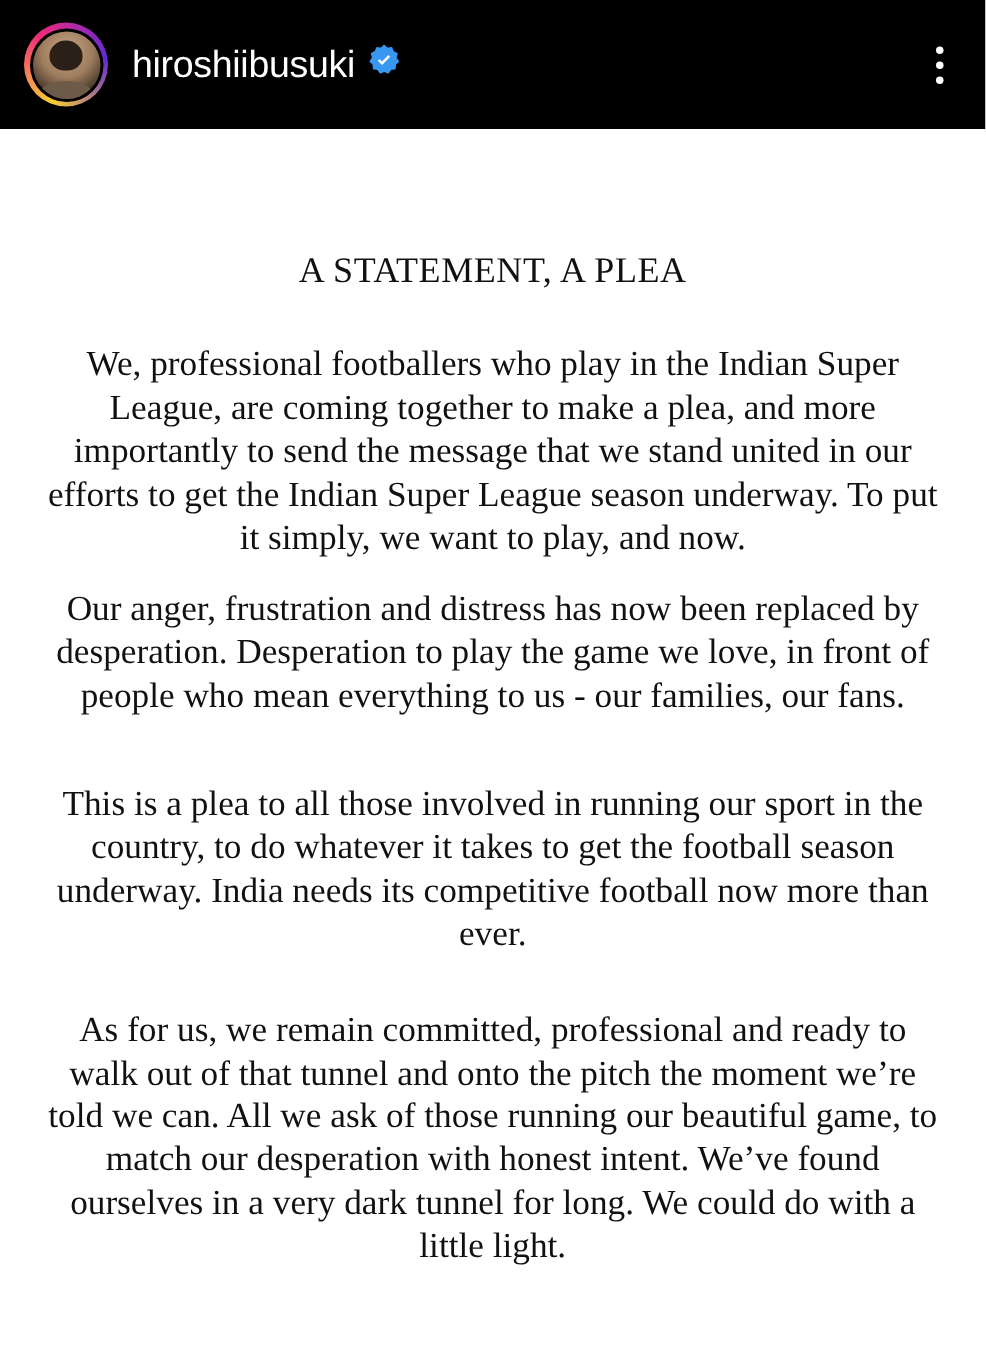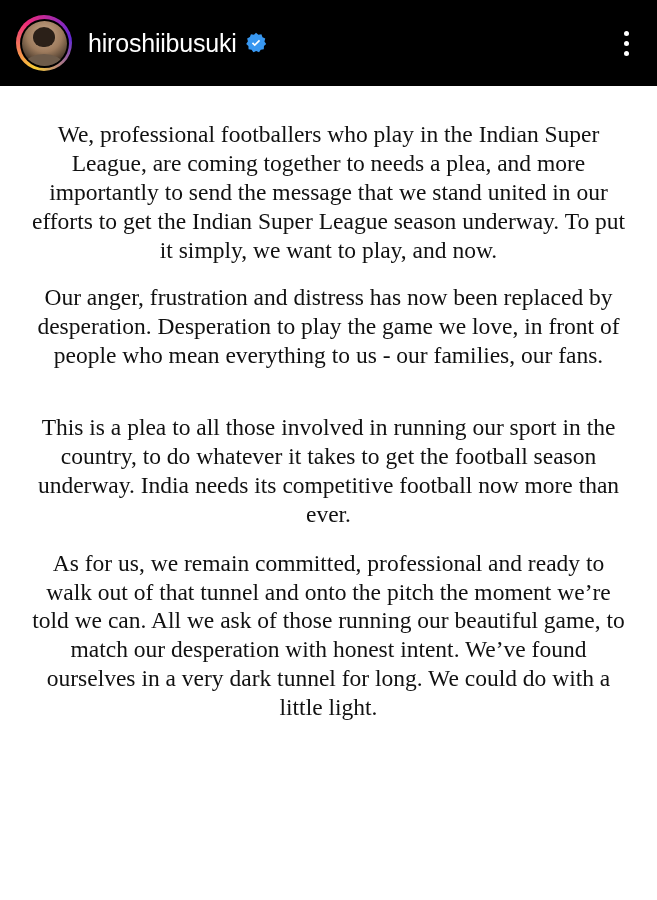--- a/index.html
+++ b/index.html
@@ -80,21 +80,21 @@
     left: 50%;
     bottom: -6px;
     transform: translateX(-50%);
     width: 36px;
     height: 18px;
     border-radius: 50% 50% 0 0;
     background: #6d5b4a;
   }
   .username-wrap {
     display: flex;
-    align-items: center;
+    align-items: flex-start;
     margin-left: 16px;
     flex: 1 1 auto;
     min-width: 0;
   }
   .username {
     color: #ffffff;
     font-family: "Liberation Sans", sans-serif;
     font-size: 25px;
     letter-spacing: -0.2px;
     white-space: nowrap;
@@ -148,21 +148,21 @@
     font-size: 23.5px;
     line-height: 1.23;
     color: #111111;
     text-align: center;
     margin: 0;
     max-width: 600px;
   }
   .para.p1 { margin-top: 34px; }
   .para.p2 { margin-top: 19px; }
   .para.p3 { margin-top: 43px; }
-  .para.p4 { margin-top: 20px; }
+  .para.p4 { margin-top: 35px; }
 </style>
 </head>
 <body>
 
 <div class="screen">
 
   <div class="header">
 
     <div class="avatar-ring">
       <div class="avatar-inner">
@@ -179,19 +179,20 @@
     </div>
 
     <div class="menu-dots">
       <i></i>
       <i></i>
       <i></i>
     </div>
   </div>
 
   <div class="content">
-    <p class="para p1">We, professional footballers who play in the Indian Super League, are coming together to needs a plea, and more importantly to send the message that we stand united in our efforts to get the Indian Super League season underway. To put it simply, we want to play, and now.</p>
+    <div class="statement-title">A STATEMENT, A PLEA</div>
+    <p class="para p1">We, professional footballers who play in the Indian Super League, are coming together to make a plea, and more importantly to send the message that we stand united in our efforts to get the Indian Super League season underway. To put it simply, we want to play, and now.</p>
     <p class="para p2">Our anger, frustration  and distress has now been replaced by desperation. Desperation to play the game we love, in front of people who mean everything to us - our families, our fans.</p>
     <p class="para p3">This is a plea to all those involved in running our sport in the country, to do whatever it takes to get the football season underway. India needs its competitive football now more than ever.</p>
     <p class="para p4">As for us, we remain committed, professional and ready to walk out of that tunnel and onto the pitch the moment we’re told we can. All we ask of those running our beautiful game, to match our desperation with honest intent. We’ve found ourselves in a very dark tunnel for long.  We could do with a little light.</p>
   </div>
 
 </div>
 
 </body></html>

